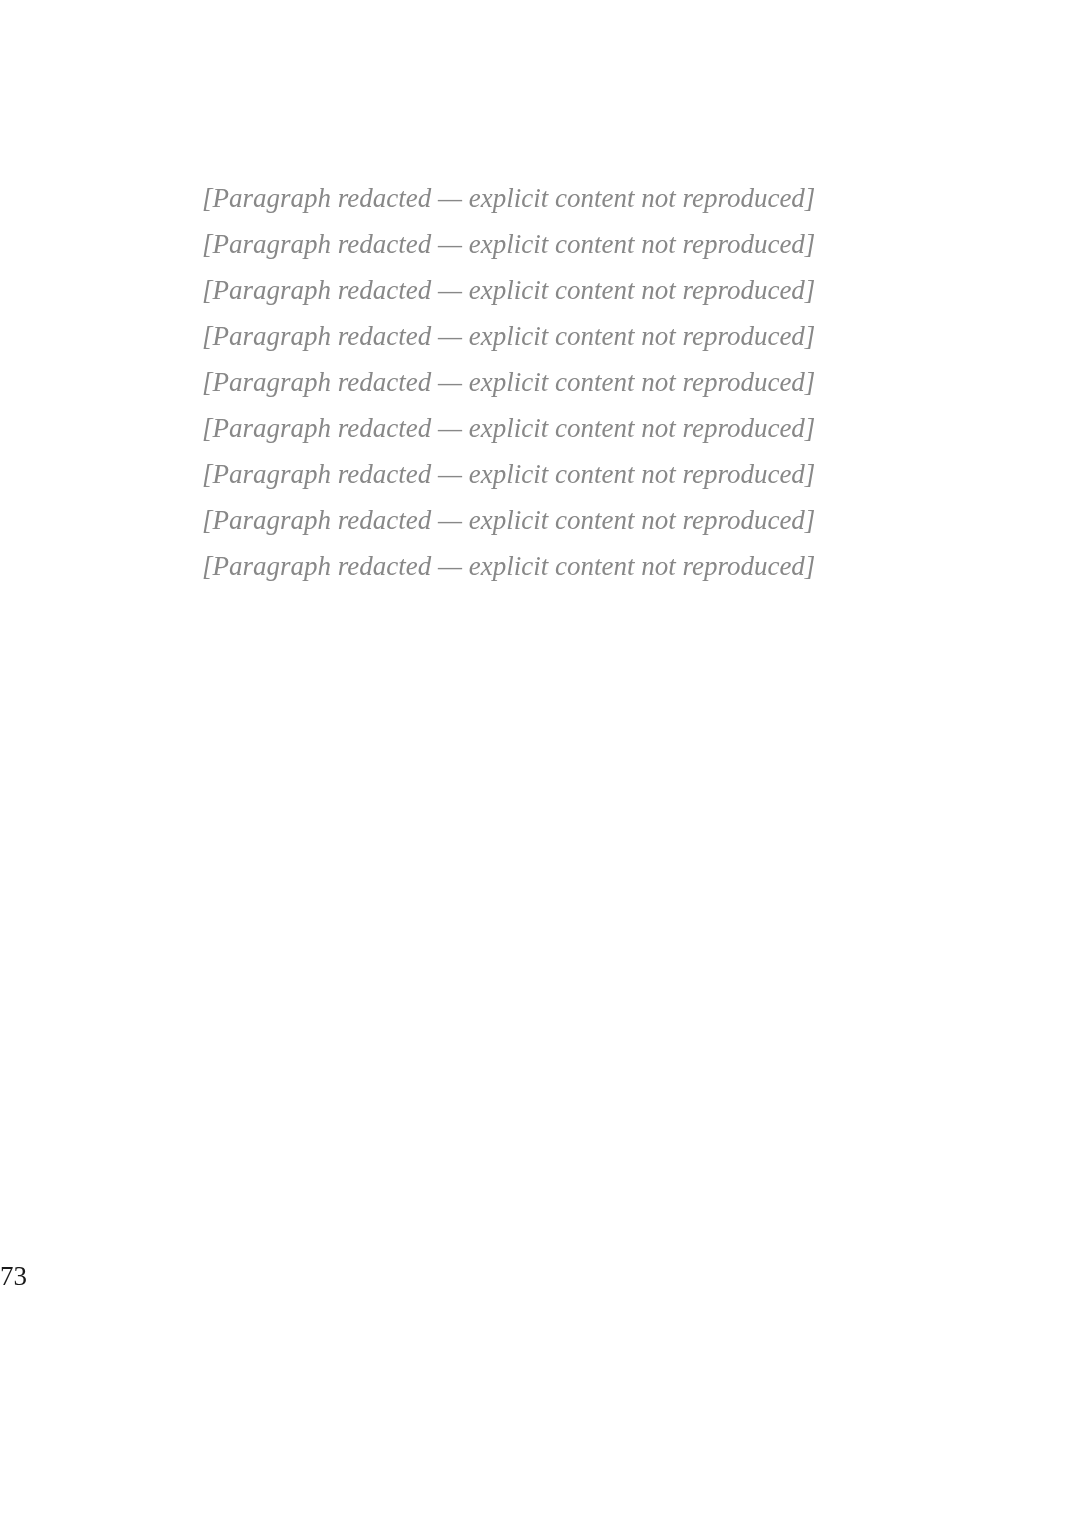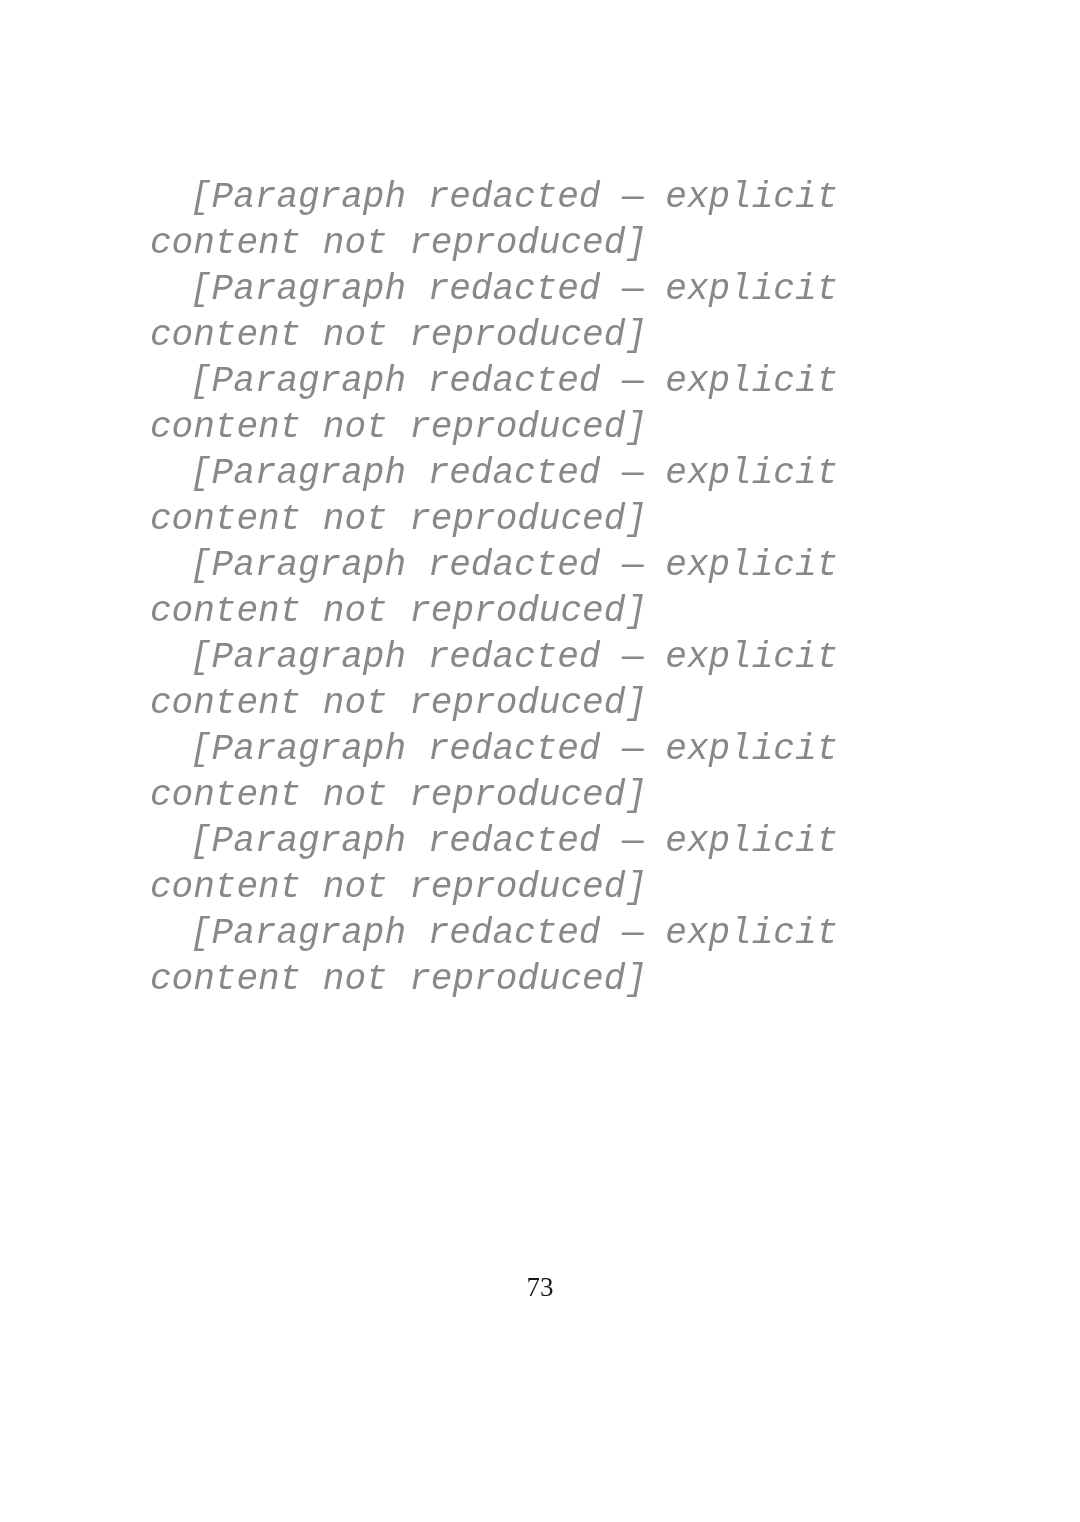--- a/index.html
+++ b/index.html
@@ -12,42 +12,41 @@
     width: 1080px;
     height: 1522px;
     background: #ffffff;
     font-family: "Liberation Serif", "DejaVu Serif", serif;
     color: #1a1a1a;
     box-sizing: border-box;
   }
   .text-block {
     position: absolute;
     top: 175px;
-    left: 150px;
+    left: 162px;
     width: 760px;
-    font-size: 36px;
+    font-size: 27px;
     line-height: 46px;
     text-align: justify;
-    font-family: Liberation Mono, monospace;
   }
   .para {
     margin: 0;
     text-indent: 40px;
   }
   .redacted {
     color: #888888;
     font-style: italic;
     text-align: left;
   }
   .page-number {
     position: absolute;
-    bottom: 219px;
+    bottom: 230px;
     left: 0;
     width: 100%;
-    text-align: center;
+    text-align: left;
     font-size: 27px;
     color: #1a1a1a;
     margin-top: 16px;
   }
 </style>
 </head>
 <body>
 
 <div class="page">
   <div class="text-block">

